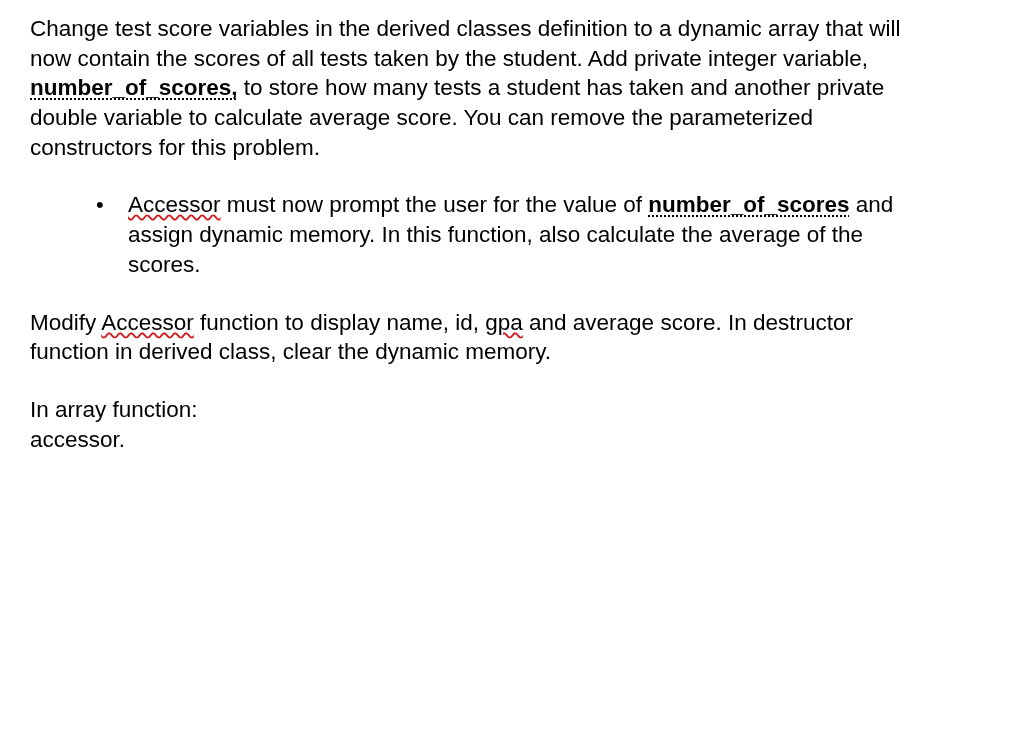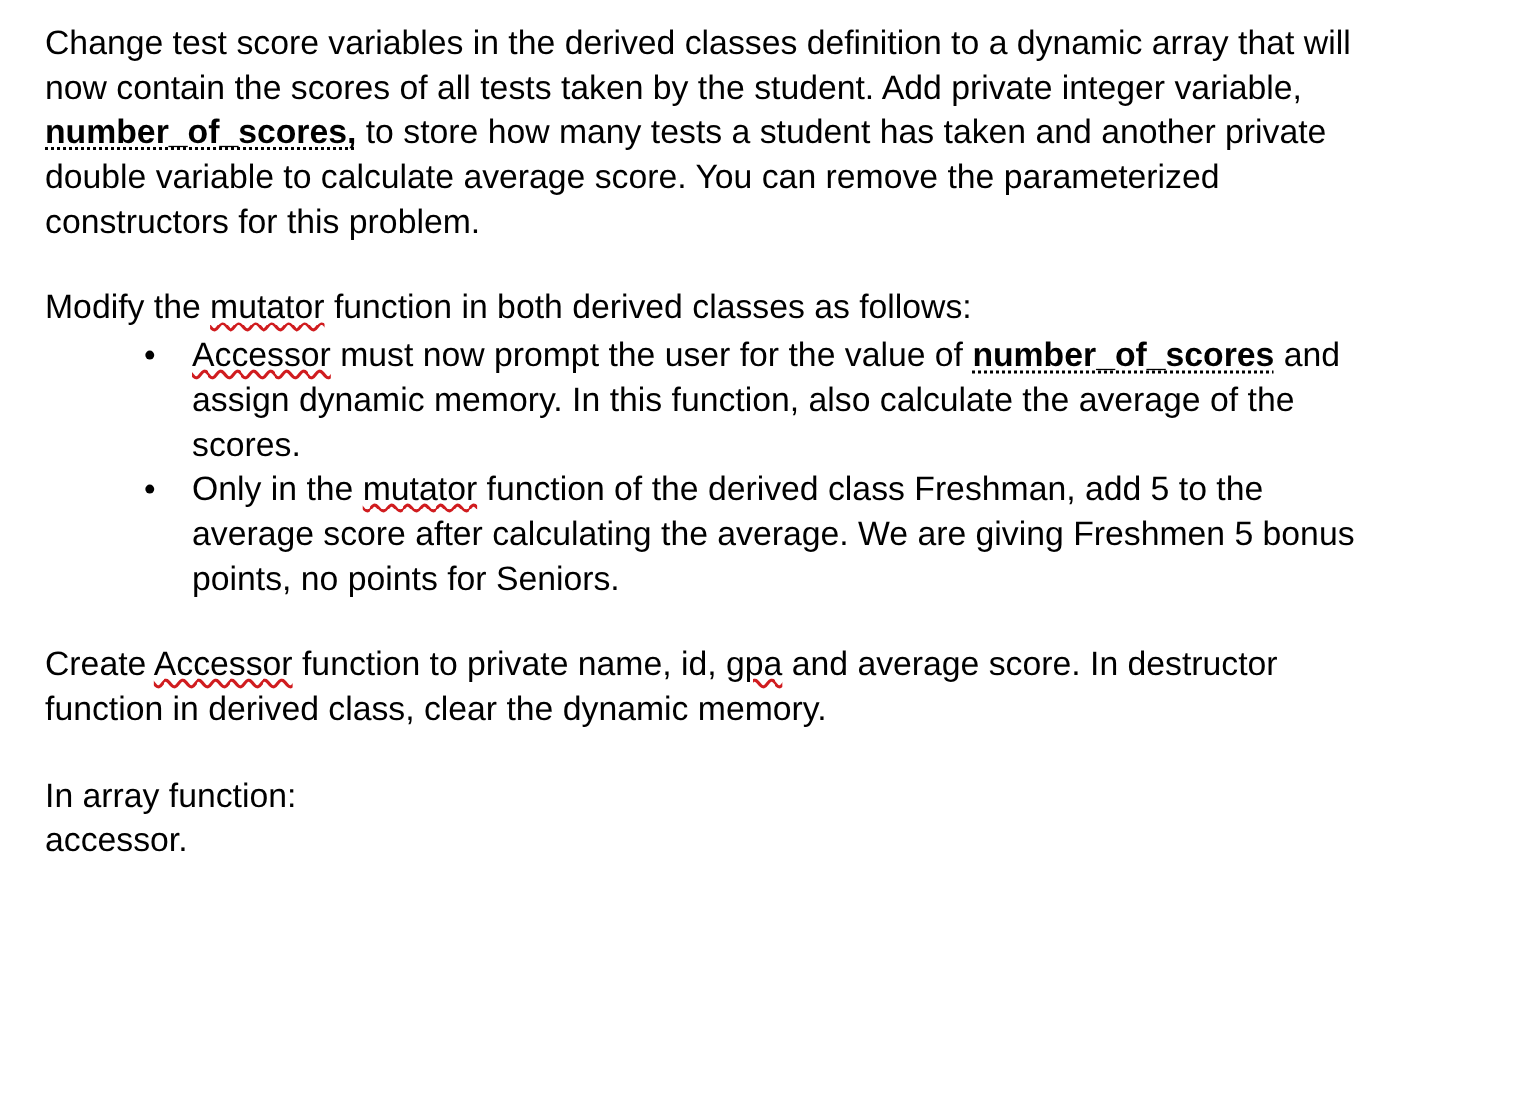--- a/index.html
+++ b/index.html
@@ -65,35 +65,29 @@
 </style>
 </head>
 <body>
 
 <div class="page">
 
   <p class="para">
     <span>Change test score variables in the derived classes definition to a dynamic array that will now contain the scores of all tests taken by the student. Add private integer variable, </span><span class="bold dotted-u">number_of_scores,</span><span> to store how many tests a student has taken and another private double variable to calculate average score. You can remove the parameterized constructors for this problem.</span>
   </p>
 
-  <p class="lead">
-    <span>Modify the </span><span class="red-wavy">mutator</span><span> function in both derived classes as follows:</span>
-  </p>
 
   <ul class="bullets">
     <li>
       <span class="red-wavy">Accessor</span><span> must now prompt the user for the value of </span><span class="bold dotted-u">number_of_scores</span><span> and assign dynamic memory. In this function, also calculate the average of the scores.</span>
     </li>
-    <li>
-      <span>Only in the </span><span class="red-wavy">mutator</span><span> function of the derived class Freshman, add 5 to the average score after calculating the average. We are giving Freshmen 5 bonus points, no points for Seniors.</span>
-    </li>
   </ul>
 
   <p class="para">
-    <span>Create </span><span class="red-wavy">Accessor</span><span> function to private name, id, </span><span class="red-wavy">gpa</span><span> and average score. In destructor function in derived class, clear the dynamic memory.</span>
+    <span>Modify </span><span class="red-wavy">Accessor</span><span> function to display name, id, </span><span class="red-wavy">gpa</span><span> and average score. In destructor function in derived class, clear the dynamic memory.</span>
   </p>
 
   <p class="lead">
     <span>In array function:</span>
   </p>
 
   <ul class="bullets">
   </ul>
 
   <p class="para hang">

